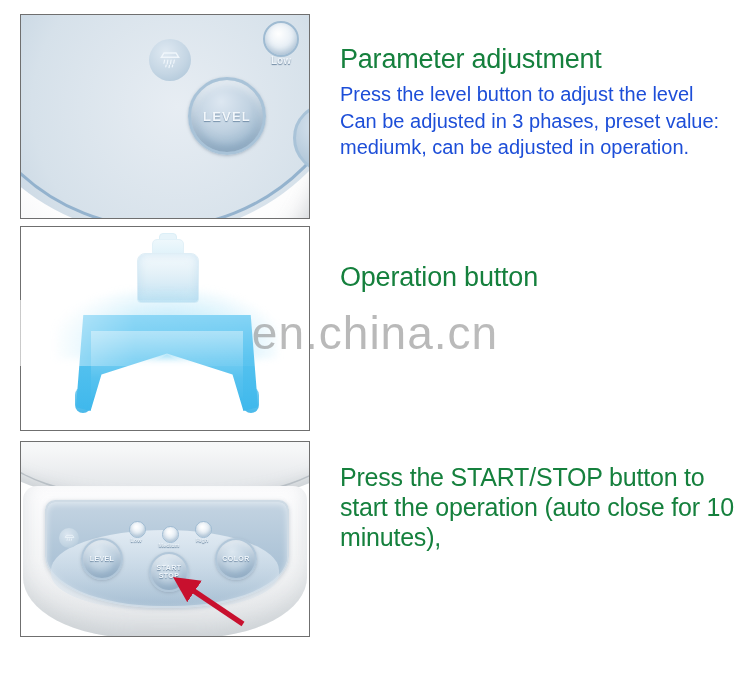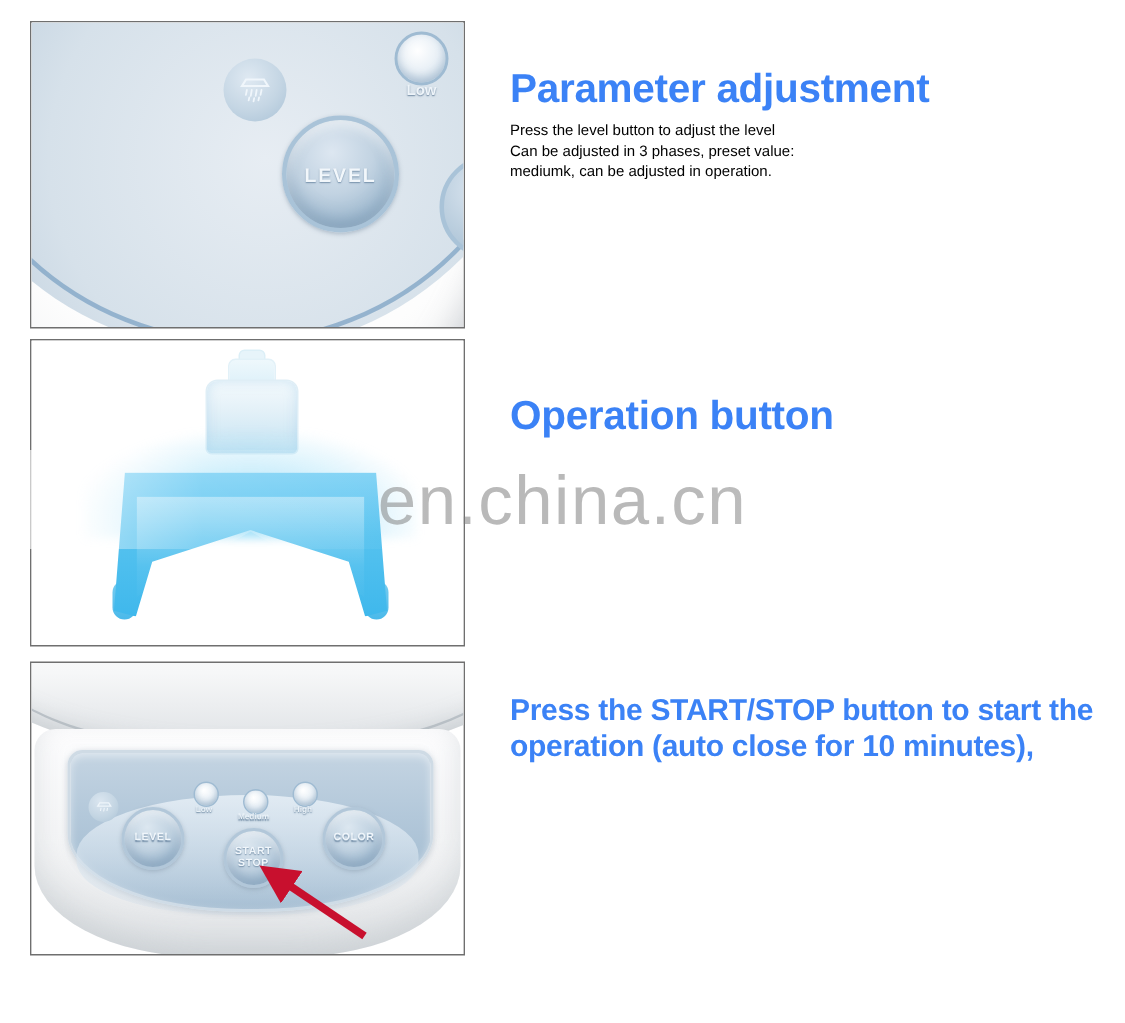--- a/index.html
+++ b/index.html
@@ -364,31 +364,31 @@
   
   .p3-arrow { position: absolute; left: 148px; top: 132px; width: 82px; height: 56px; }
 
   
   .textblock { position: absolute; left: 340px; width: 404px; }
   #text-1 { top: 44px; }
   #text-2 { top: 262px; }
   #text-3 { top: 462px; }
 
   .heading {
-    color: #3b82f6;
+    color: #15803d;
     font-size: 27px;
-    font-weight: 700;
+    font-weight: 400;
     line-height: 1.16;
     letter-spacing: -.2px;
     margin: 0 0 6px 0;
   }
-  #text-3 .heading { font-size: 20px; line-height: 1.2; }
+  #text-3 .heading { font-size: 25px; line-height: 1.2; }
   .body {
-    color: #000000;
-    font-size: 10px;
+    color: #1d4ed8;
+    font-size: 20px;
     line-height: 1.32;
     margin: 0;
     white-space: pre-line;
   }
   #text-3 .body { margin-top: 12px; }
 
   
   #watermark {
     position: absolute;
     left: 0;

